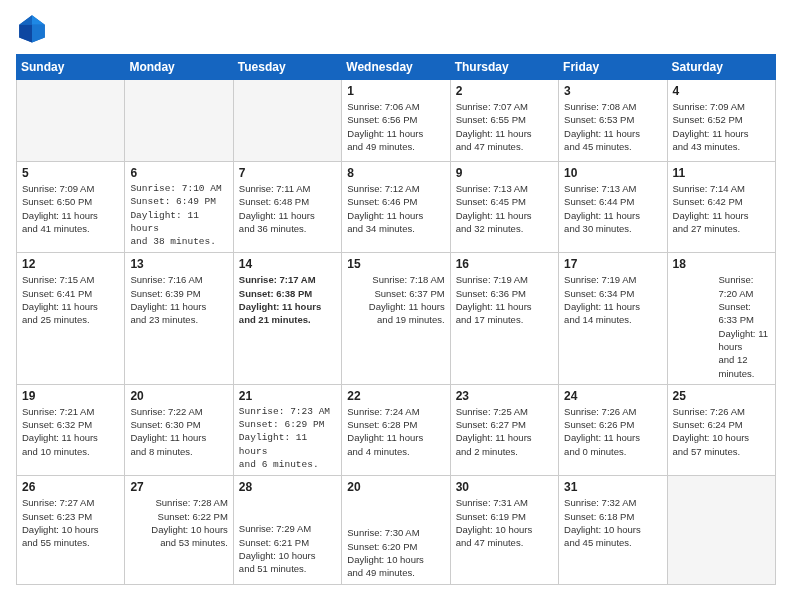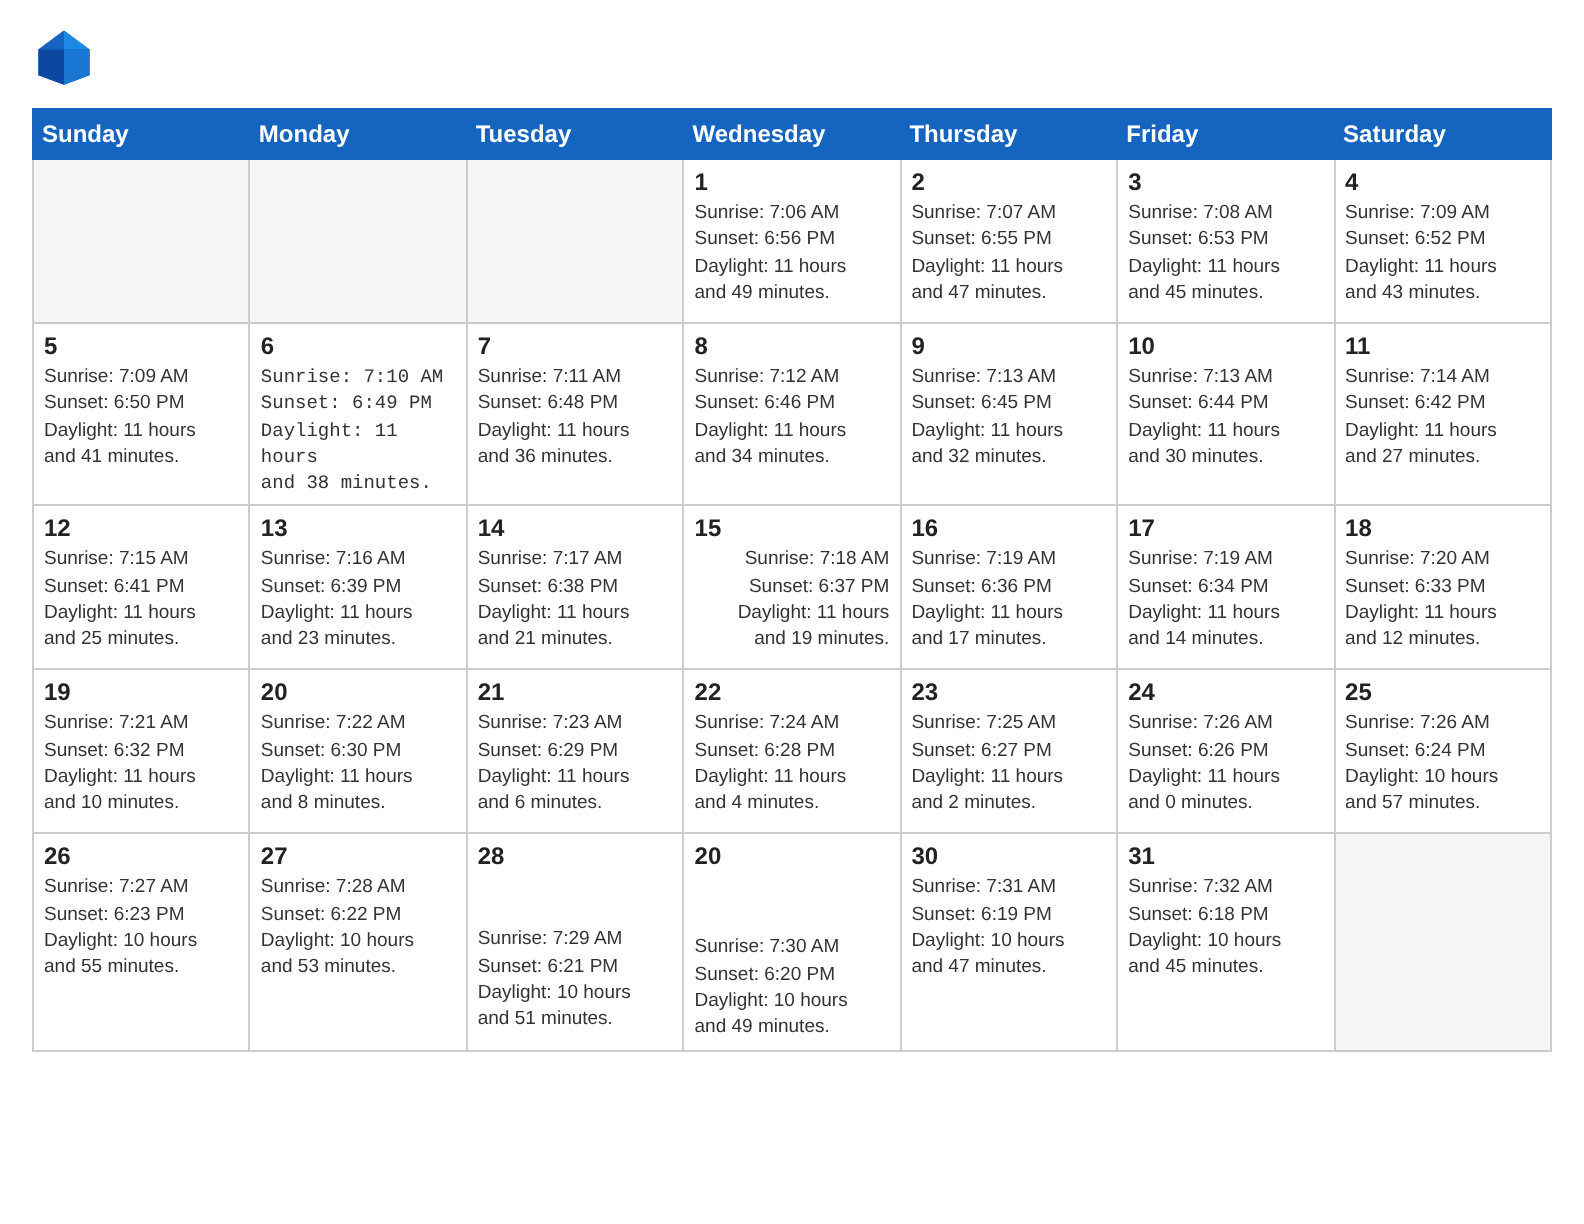--- a/index.html
+++ b/index.html
@@ -223,21 +223,21 @@
           </td>
           <td>
             <span class="day-num">13</span>
             <div class="day-info" style="white-space: pre-line;">Sunrise: 7:16 AM
 Sunset: 6:39 PM
 Daylight: 11 hours
 and 23 minutes.</div>
           </td>
           <td>
             <span class="day-num">14</span>
-            <div class="day-info" style="white-space: pre-line;">Sunrise: 7:17 AM
+            <div class="day-info" style="white-space: pre-line; font-weight: bold;">Sunrise: 7:17 AM
 Sunset: 6:38 PM
 Daylight: 11 hours
 and 21 minutes.</div>
           </td>
           <td>
             <span class="day-num">15</span>
             <div class="day-info" style="white-space: pre-line; text-align: right;">Sunrise: 7:18 AM
 Sunset: 6:37 PM
 Daylight: 11 hours
 and 19 minutes.</div>
@@ -251,21 +251,21 @@
           </td>
           <td>
             <span class="day-num">17</span>
             <div class="day-info" style="white-space: pre-line;">Sunrise: 7:19 AM
 Sunset: 6:34 PM
 Daylight: 11 hours
 and 14 minutes.</div>
           </td>
           <td>
             <span class="day-num">18</span>
-            <div class="day-info" style="white-space: pre-line;">Sunrise: 7:20 AM
+            <div class="day-info" style="white-space: pre-line; margin-left: 46px;">Sunrise: 7:20 AM
 Sunset: 6:33 PM
 Daylight: 11 hours
 and 12 minutes.</div>
           </td>
         </tr>
         <tr>
           <td>
             <span class="day-num">19</span>
             <div class="day-info" style="white-space: pre-line;">Sunrise: 7:21 AM
 Sunset: 6:32 PM
@@ -274,21 +274,21 @@
           </td>
           <td>
             <span class="day-num">20</span>
             <div class="day-info" style="white-space: pre-line;">Sunrise: 7:22 AM
 Sunset: 6:30 PM
 Daylight: 11 hours
 and 8 minutes.</div>
           </td>
           <td>
             <span class="day-num">21</span>
-            <div class="day-info" style="white-space: pre-line;">Sunrise: 7:23 AM
+            <div class="day-info" style="white-space: pre-line; font-family: Liberation Mono, monospace;">Sunrise: 7:23 AM
 Sunset: 6:29 PM
 Daylight: 11 hours
 and 6 minutes.</div>
           </td>
           <td>
             <span class="day-num">22</span>
             <div class="day-info" style="white-space: pre-line;">Sunrise: 7:24 AM
 Sunset: 6:28 PM
 Daylight: 11 hours
 and 4 minutes.</div>
@@ -318,21 +318,21 @@
         <tr>
           <td>
             <span class="day-num">26</span>
             <div class="day-info" style="white-space: pre-line;">Sunrise: 7:27 AM
 Sunset: 6:23 PM
 Daylight: 10 hours
 and 55 minutes.</div>
           </td>
           <td>
             <span class="day-num">27</span>
-            <div class="day-info" style="white-space: pre-line;">Sunrise: 7:28 AM
+            <div class="day-info" style="white-space: pre-line; text-align: right;">Sunrise: 7:28 AM
 Sunset: 6:22 PM
 Daylight: 10 hours
 and 53 minutes.</div>
           </td>
           <td>
             <span class="day-num">28</span>
             <div class="day-info" style="white-space: pre-line; margin-top: 28px;">Sunrise: 7:29 AM
 Sunset: 6:21 PM
 Daylight: 10 hours
 and 51 minutes.</div>

